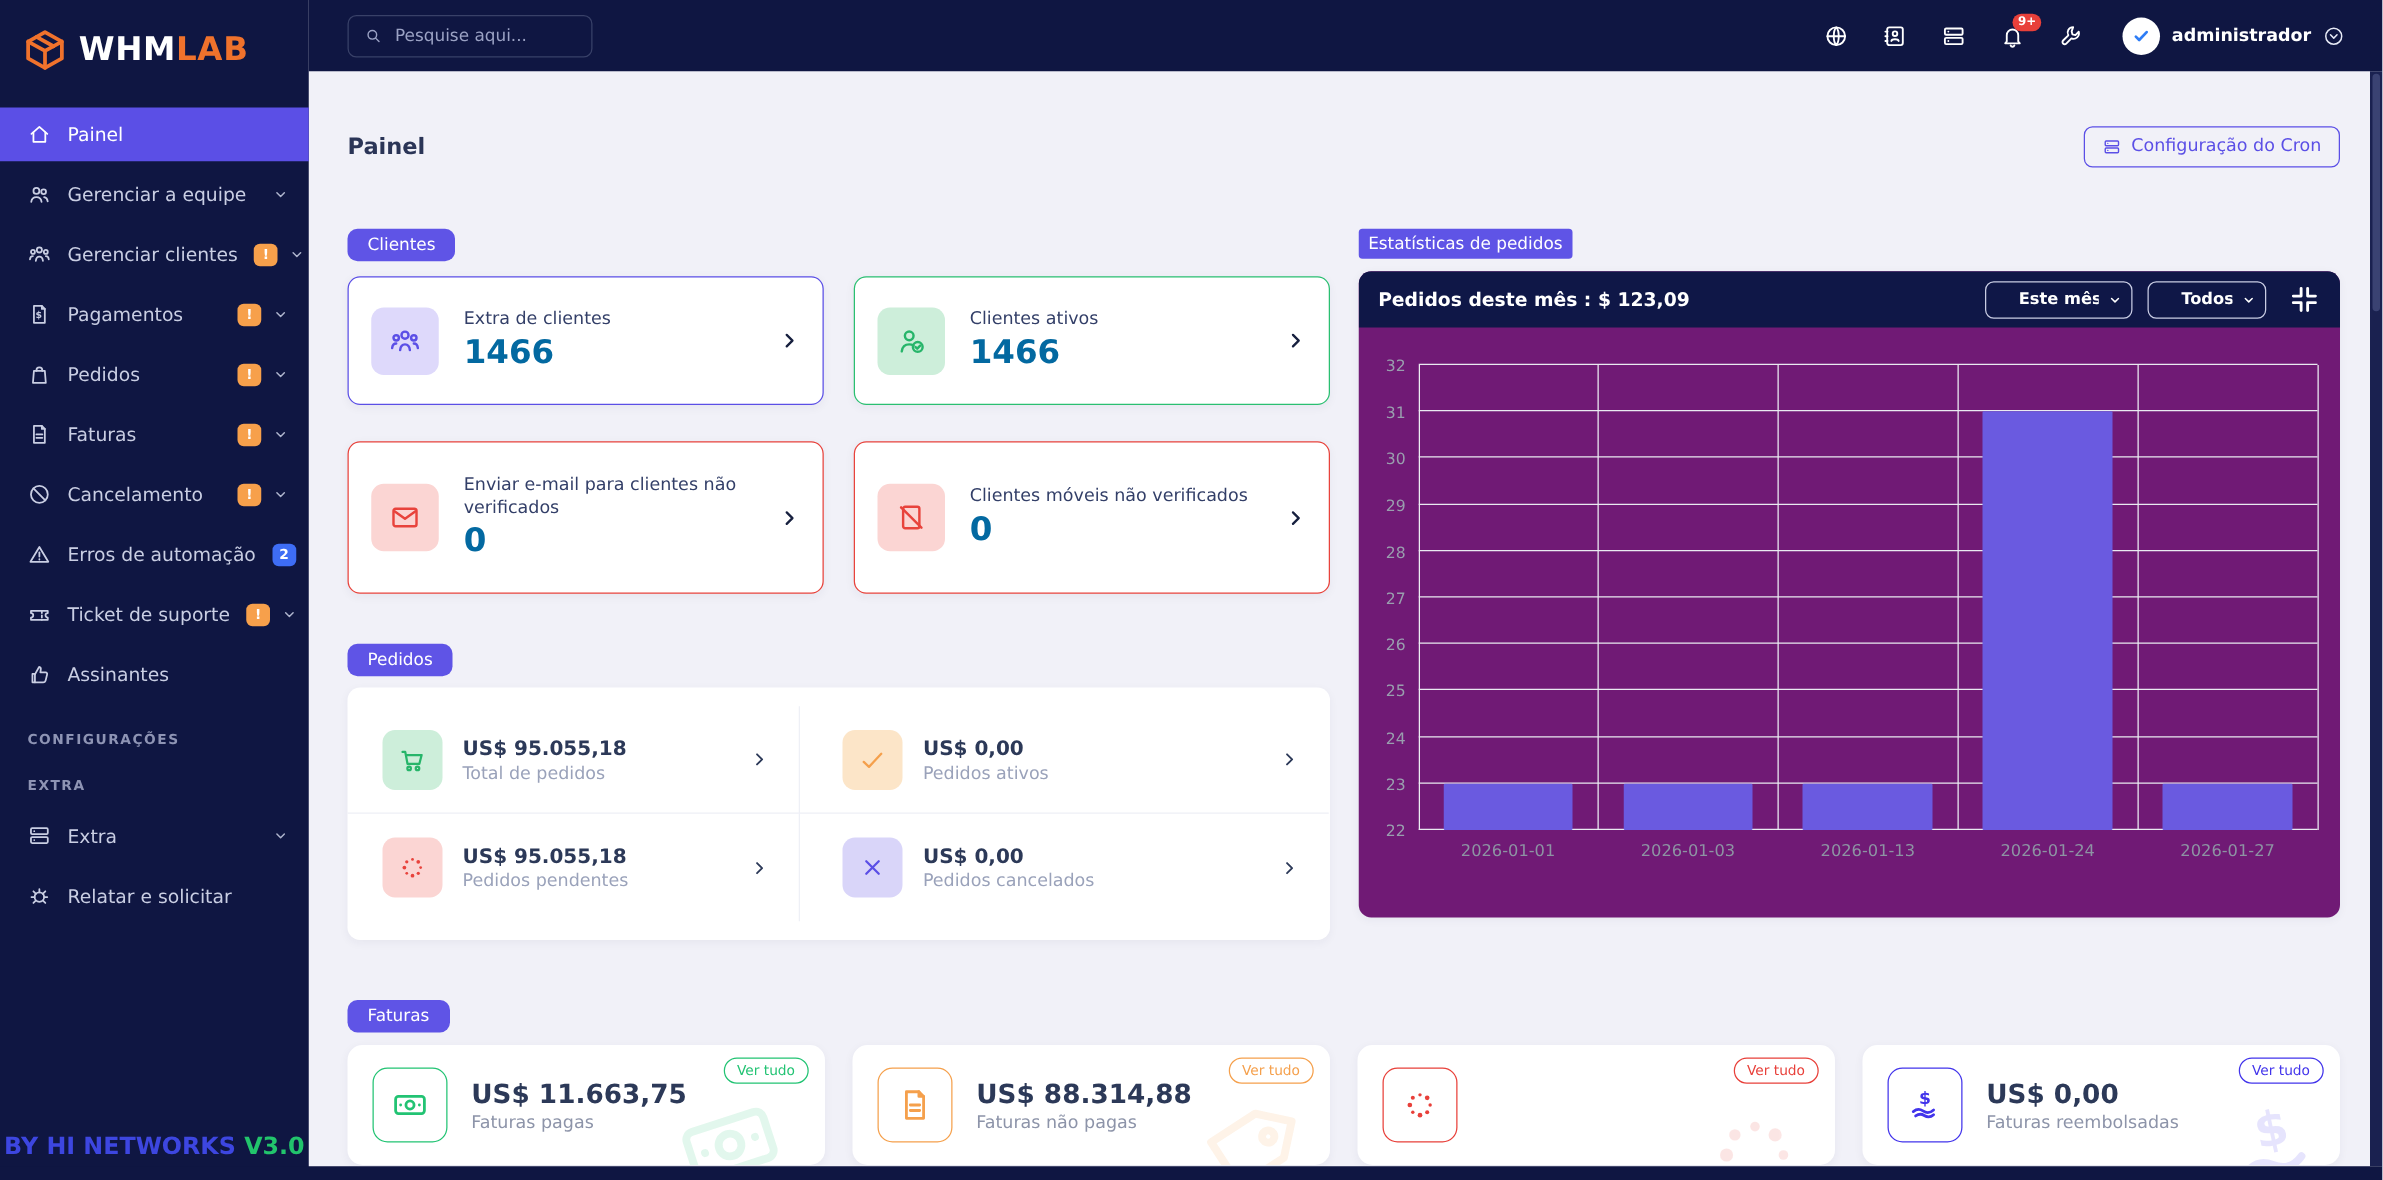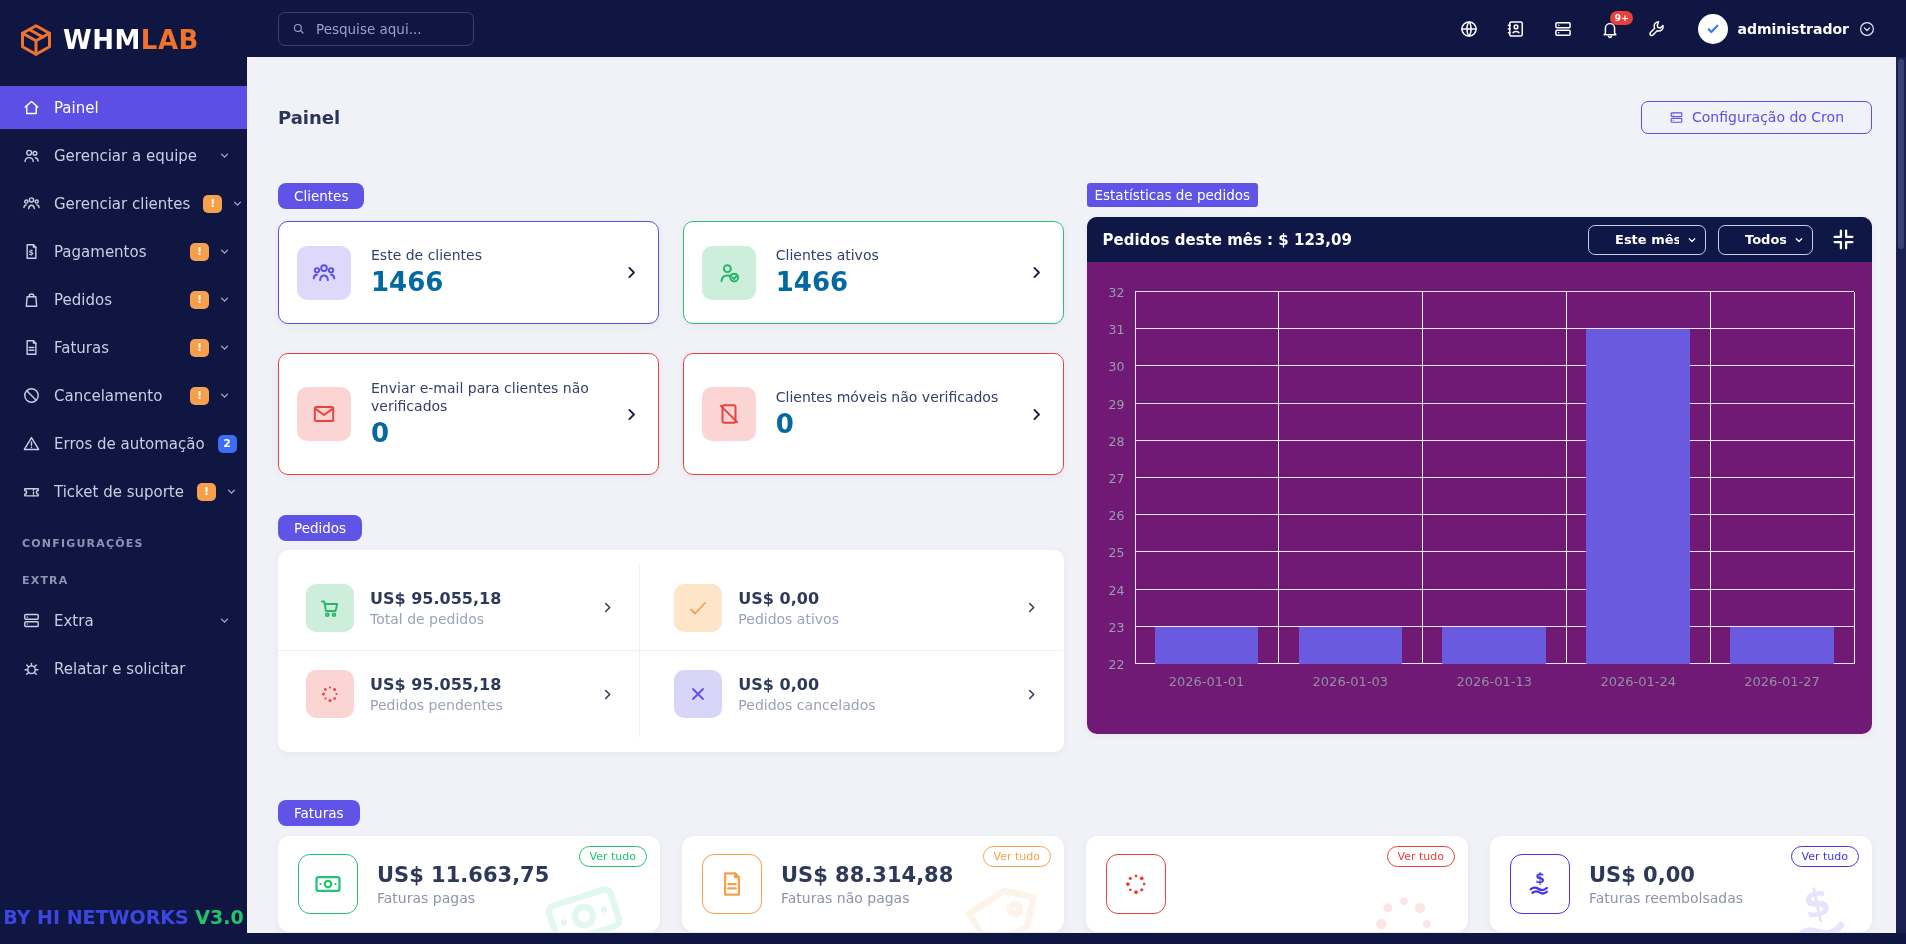--- a/index.html
+++ b/index.html
@@ -39,21 +39,21 @@
 .bell-badge{position:absolute;top:-8px;left:10px;background:#e8403a;color:#fff;font-size:9.5px;font-weight:bold;border-radius:8px;padding:2.5px 4px;line-height:1;white-space:nowrap}
 .user{display:flex;align-items:center;gap:9px;margin-left:4px;cursor:pointer}
 .avatar{width:30px;height:30px;border-radius:50%;background:#fff;display:flex;align-items:center;justify-content:center;color:#2e7df6}
 .avatar .ic{width:16px;height:16px;stroke-width:3.2}
 .username{font-size:14px;font-weight:bold;color:#fff}
 .chev-circle{width:18px;height:18px;color:#e6e9f5;stroke-width:1.6}
 
 .content{flex:1;padding:0 34px 0 31px;position:relative;overflow:hidden}
 .page-head{margin-top:42px;display:flex;justify-content:space-between;align-items:center;height:36px}
 .page-title{font-size:18px;font-weight:bold;color:#2b3557}
-.cron-btn{display:flex;align-items:center;gap:8px;height:33px;padding:0 27px;border:1px solid #5b4fe6;border-radius:7px;background:transparent;color:#5b4fe6;font-size:14px;font-family:inherit;cursor:pointer}
+.cron-btn{display:flex;align-items:center;gap:8px;height:33px;padding:0 14px;border:1px solid #5b4fe6;border-radius:7px;background:transparent;color:#5b4fe6;font-size:14px;font-family:inherit;cursor:pointer}
 .cron-btn .ic{width:15px;height:15px}
 .columns{display:grid;grid-template-columns:1fr 1fr;gap:23px;margin-top:48px;align-items:start}
 .section-badge{display:inline-block;background:#5f54e6;color:#fff;font-size:13.5px;padding:5px 16px;border-radius:8px}
 .section-badge.sq{border-radius:3px;padding:4px 8px}
 
 .cards-grid{display:grid;grid-template-columns:1fr 1fr;gap:29px 24px;grid-template-rows:103px 122px;margin-top:12px}
 .stat-card{background:#fff;border-radius:10px;display:flex;align-items:center;gap:20px;padding:0 18px;box-shadow:0 2px 8px rgba(30,35,80,.05);cursor:pointer}
 .stat-card.b-purple{border:1.5px solid #5b4fe6}
 .stat-card.b-green{border:1.5px solid #2abf71}
 .stat-card.b-red{border:1.5px solid #e8433c}
@@ -386,20 +386,26 @@
           <use href="#i-ticket"></use>
         </svg>
       <span class="nav-label">Ticket de suporte</span>
       <span class="nav-right">
           <span class="nav-badge warn">!</span>
           <svg class="ic chev">
             <use href="#i-chev-down"></use>
           </svg>
         </span>
     </div>
+    <div class="nav-item">
+      <svg class="ic mi">
+          <use href="#i-thumb"></use>
+        </svg>
+      <span class="nav-label">Assinantes</span>
+    </div>
     <div class="nav-section">CONFIGURAÇÕES</div>
     <div class="nav-section">EXTRA</div>
     <div class="nav-item">
       <svg class="ic mi">
           <use href="#i-server"></use>
         </svg>
       <span class="nav-label">Extra</span>
       <span class="nav-right">
           <svg class="ic chev">
             <use href="#i-chev-down"></use>
@@ -484,21 +490,21 @@
       <div>
         <span class="section-badge">Clientes</span>
         <div class="cards-grid">
           <div class="stat-card b-purple">
             <span class="tile t-lg t-purple">
                 <svg class="ic">
                   <use href="#i-users-group"></use>
                 </svg>
               </span>
             <span class="stat-text">
-              <span class="stat-label">Este de clientes</span>
+              <span class="stat-label">Extra de clientes</span>
               <span class="stat-value">1466</span>
             </span>
             <svg class="ic chev-r">
                 <use href="#i-chev-right"></use>
               </svg>
           </div>
           <div class="stat-card b-green">
             <span class="tile t-lg t-green">
                 <svg class="ic">
                   <use href="#i-user-check"></use>

